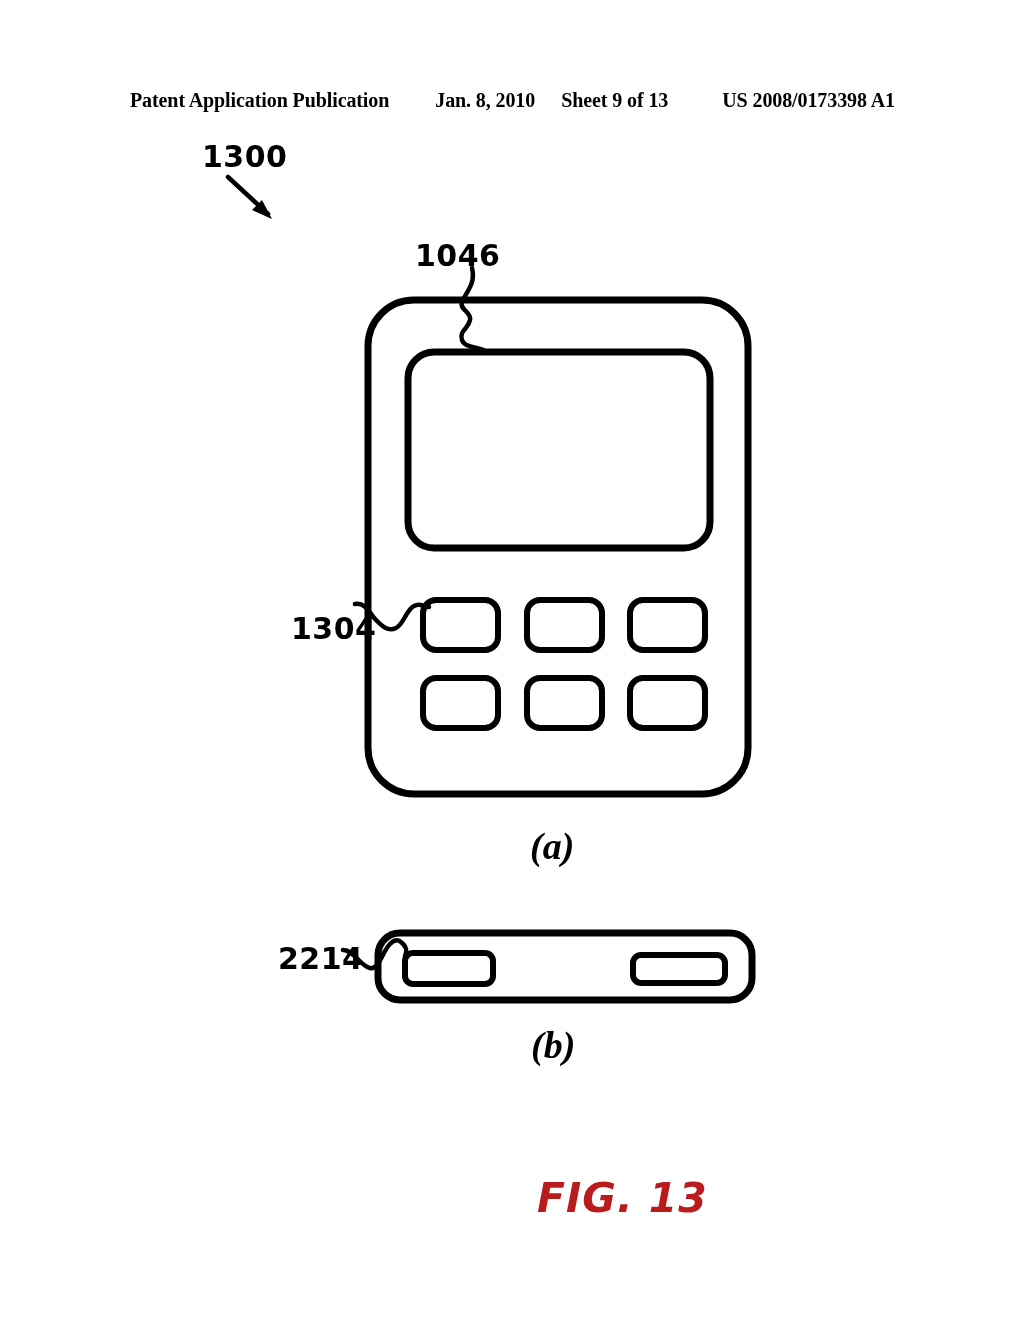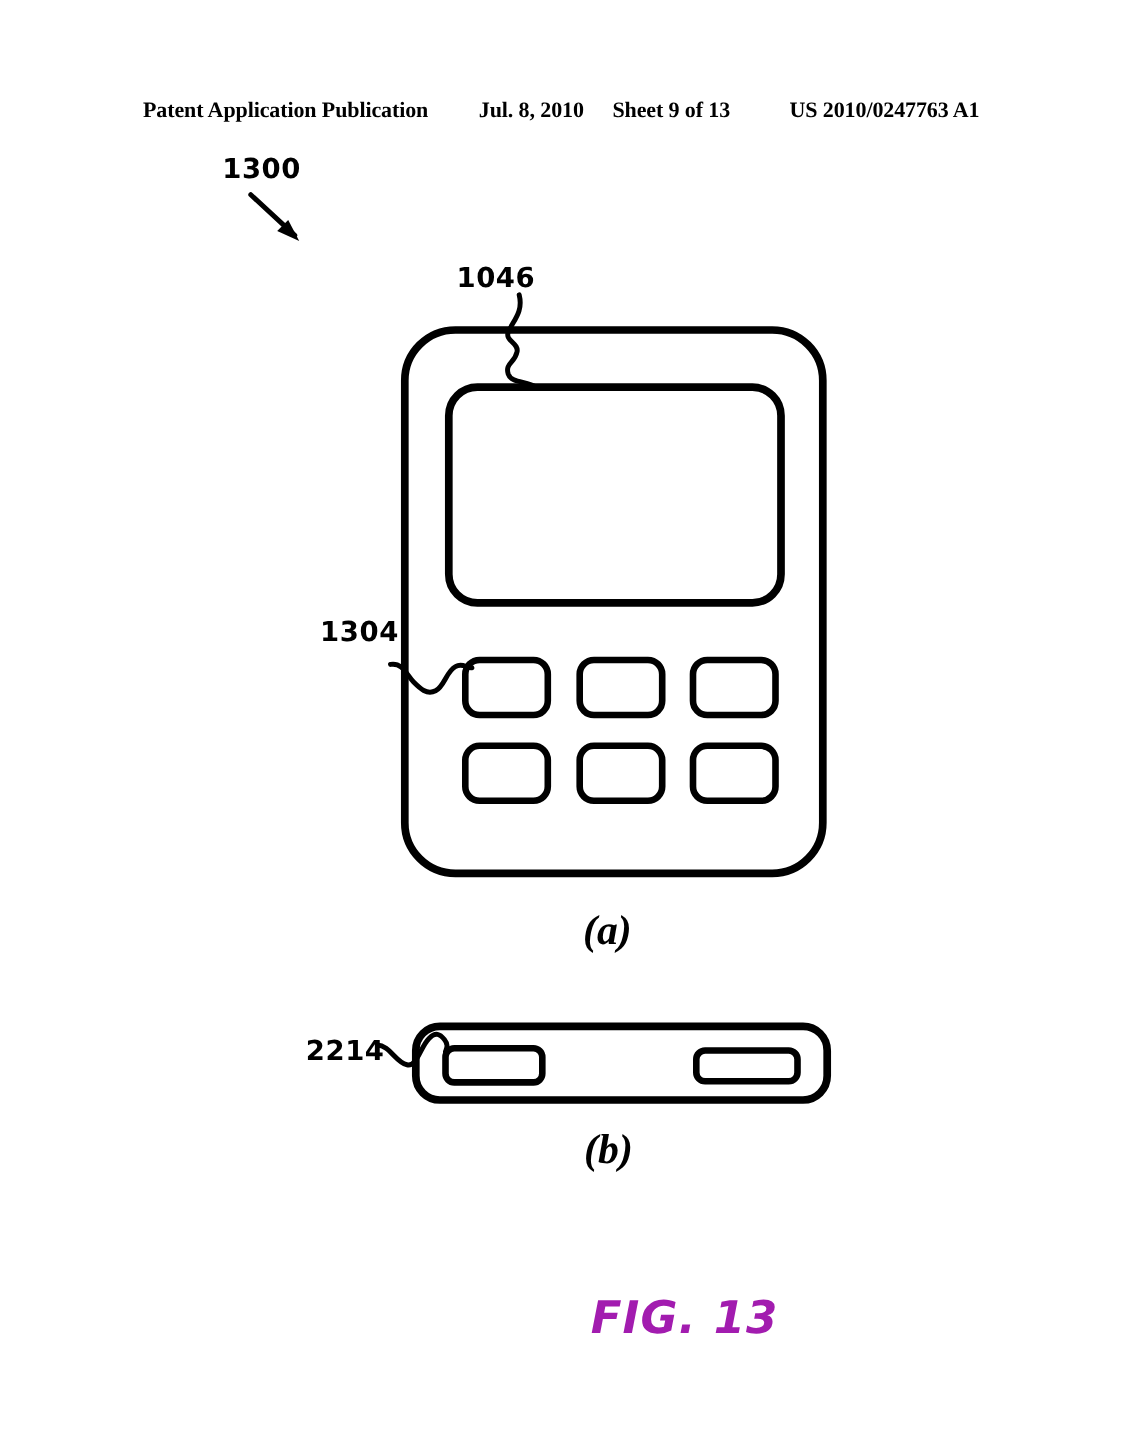--- a/index.html
+++ b/index.html
@@ -48,28 +48,28 @@
     width: 1024px;
     height: 1320px;
     display: block;
   }
 
   
   .ref-label {
     position: absolute;
     font-family: "DejaVu Sans", sans-serif;
     font-weight: bold;
-    font-size: 25px;
+    font-size: 30px;
     letter-spacing: 0.5px;
     color: #000;
     white-space: nowrap;
   }
   #ref-1300 { left: 202px; top: 139px; }
   #ref-1302 { left: 415px; top: 238px; }
-  #ref-1304 { left: 291px; top: 560px; }
+  #ref-1304 { left: 291px; top: 611px; }
   #ref-1306 { left: 278px; top: 941px; }
 
   
   .subfig-caption {
     position: absolute;
     font-family: "Liberation Serif", serif;
     font-style: italic;
     font-weight: bold;
     font-size: 38px;
     color: #000;
@@ -81,35 +81,35 @@
   
   #figure-title {
     position: absolute;
     left: 537px;
     top: 1174px;
     font-family: "DejaVu Sans", sans-serif;
     font-style: italic;
     font-weight: bold;
     font-size: 41px;
     letter-spacing: 1px;
-    color: #a21caf;
+    color: #b91c1c;
     white-space: nowrap;
   }
 </style>
 </head>
 <body>
 
 <div class="page-header">
   <span class="hdr-pub">Patent Application Publication</span>
   <span class="hdr-gap1"></span>
-  <span class="hdr-date">Jul. 8, 2010</span>
+  <span class="hdr-date">Jan. 8, 2010</span>
   <span class="hdr-gap2"></span>
   <span class="hdr-sheet">Sheet 9 of 13</span>
   <span class="hdr-gap3"></span>
-  <span class="hdr-num">US 2010/0247763 A1</span>
+  <span class="hdr-num">US 2008/0173398 A1</span>
 </div>
 
 <svg id="figure-svg" viewBox="0 0 1024 1320" xmlns="http://www.w3.org/2000/svg">
 
   <g>
     <line x1="228" y1="177" x2="268" y2="214" stroke="#000" stroke-width="4.5" stroke-linecap="round"></line>
     <polygon points="272,219 252,210 262,200" fill="#000"></polygon>
   </g>
 
   <g>

